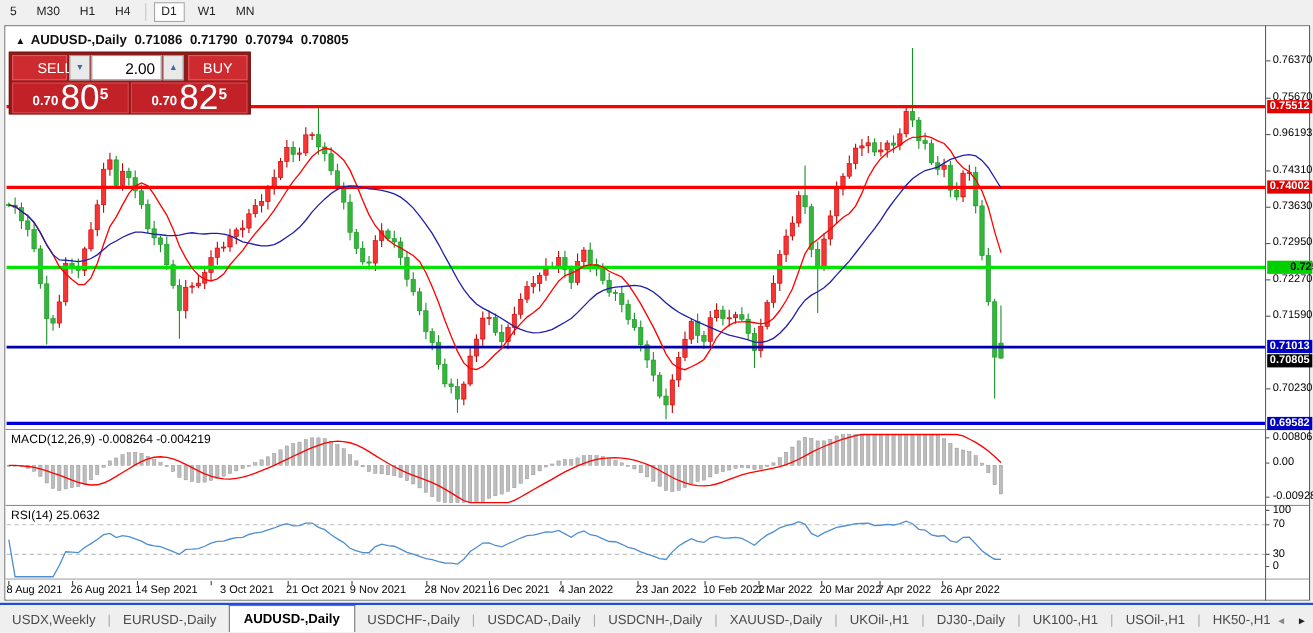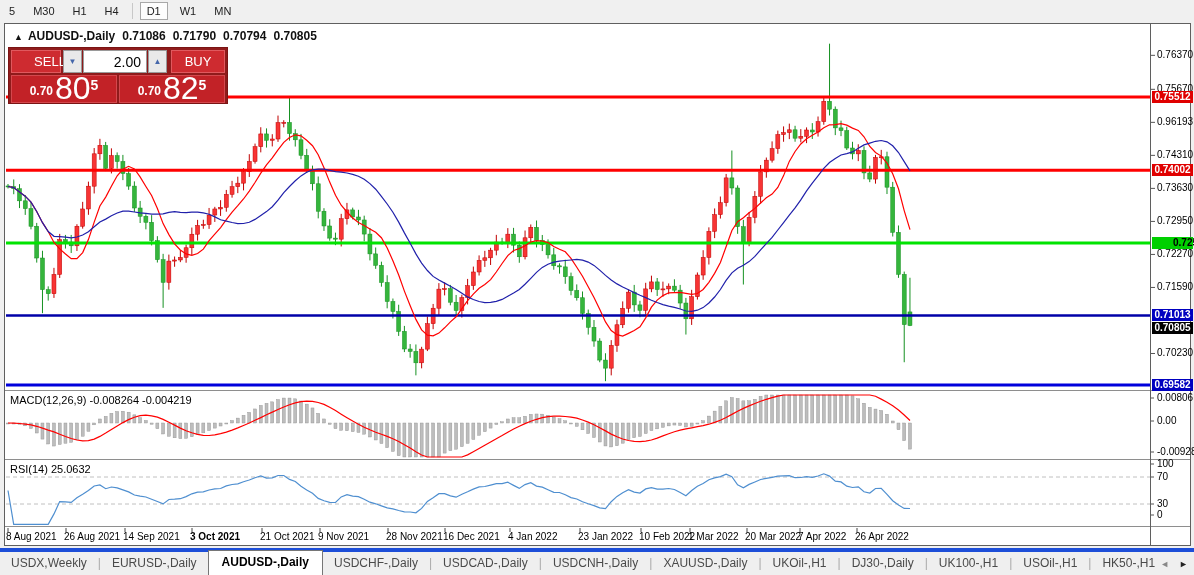--- a/index.html
+++ b/index.html
@@ -44,21 +44,21 @@
 
   
   #price-axis{position:absolute;left:1151px;top:23px;width:43px;height:523px;overflow:hidden;}
   .pa-label{position:absolute;left:6px;font-size:10px;color:#000;white-space:nowrap;}
   .pa-badge{position:absolute;left:1px;width:41px;height:12px;line-height:12px;font-size:10px;text-align:center;color:#fff;font-weight:600;}
 
   
   .date-label{position:absolute;top:531px;font-size:10px;color:#000;white-space:nowrap;}
 
   
-  #tabbar{position:absolute;left:0;top:548px;width:1194px;height:27px;background:#efefef;border-top:4px solid #1d4ed8;display:flex;align-items:flex-end;}
+  #tabbar{position:absolute;left:0;top:548px;width:1194px;height:27px;background:#efefef;border-top:2px solid #1d4ed8;display:flex;align-items:flex-end;}
   .tab{font-size:12px;color:#4a4a4a;padding:4px 11px 5px 11px;white-space:nowrap;}
   .tab.active{background:#fff;border:1px solid #767676;border-bottom:none;color:#000;font-weight:700;padding:4px 13px 6px 13px;}
   .tab-pipe{color:#aaa;font-size:12px;padding-bottom:5px;}
   #tab-nav{position:absolute;right:6px;bottom:6px;display:flex;gap:10px;}
   .tab-arrow{font-size:9px;color:#222;}
   .tab-arrow.dim{color:#888;}
 </style>
 </head>
 <body>
 
@@ -664,21 +664,21 @@
       <div class="pa-label" style="top: 423px;">-0.009286</div>
       <div class="pa-label" style="top: 435px;">100</div>
       <div class="pa-label" style="top: 448px;">70</div>
       <div class="pa-label" style="top: 475px;">30</div>
       <div class="pa-label" style="top: 486px;">0</div>
     </div>
   <div id="date-axis-labels">
       <div class="date-label" style="left: 6px;">8 Aug 2021</div>
       <div class="date-label" style="left: 64px;">26 Aug 2021</div>
       <div class="date-label" style="left: 123px;">14 Sep 2021</div>
-      <div class="date-label" style="left: 190px; font-weight: bold;">3 Oct 2021</div>
+      <div class="date-label" style="left: 200px;">3 Oct 2021</div>
       <div class="date-label" style="left: 260px;">21 Oct 2021</div>
       <div class="date-label" style="left: 318px;">9 Nov 2021</div>
       <div class="date-label" style="left: 386px;">28 Nov 2021</div>
       <div class="date-label" style="left: 443px;">16 Dec 2021</div>
       <div class="date-label" style="left: 508px;">4 Jan 2022</div>
       <div class="date-label" style="left: 578px;">23 Jan 2022</div>
       <div class="date-label" style="left: 639px;">10 Feb 2022</div>
       <div class="date-label" style="left: 688px;">1 Mar 2022</div>
       <div class="date-label" style="left: 745px;">20 Mar 2022</div>
       <div class="date-label" style="left: 798px;">7 Apr 2022</div>

